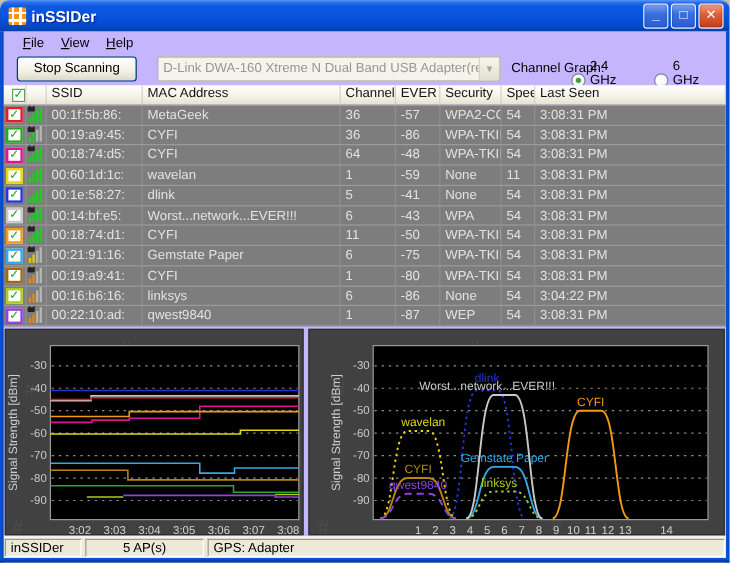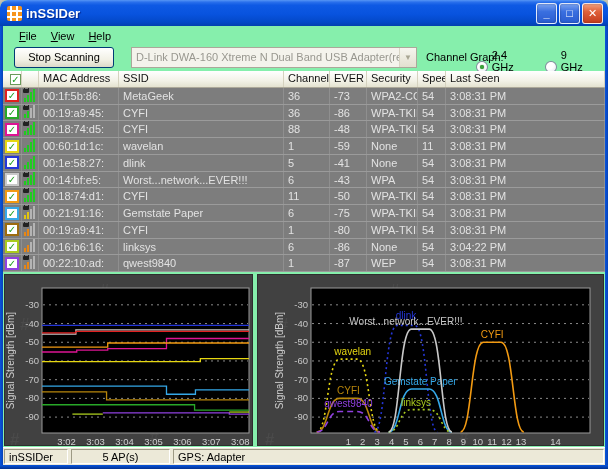--- a/index.html
+++ b/index.html
@@ -1,17 +1,17 @@
 <!DOCTYPE html>
 <html><head>
 <meta charset="utf-8">
 <style>
   html,body{margin:0;padding:0;background:#d6d2c2;font-family:"Liberation Sans","DejaVu Sans",sans-serif;}
   *{box-sizing:border-box;}
-  .window{position:relative;width:608px;height:469px;background:#86efac;border-radius:8px 8px 0 0;overflow:hidden;box-shadow:0 2px 8px rgba(0,0,0,.5);}
+  .window{position:relative;width:608px;height:469px;background:#c4b5fd;border-radius:8px 8px 0 0;overflow:hidden;box-shadow:0 2px 8px rgba(0,0,0,.5);}
   
   .titlebar{position:absolute;left:0;top:0;width:608px;height:26px;border-radius:7px 7px 0 0;
     background:linear-gradient(180deg,#5796f5 0%,#2a70ec 8%,#0e59e4 20%,#0853de 55%,#0348c8 85%,#0340ae 100%);
     display:flex;align-items:center;padding:0 5px;}
   .titlebar .app-icon{width:15px;height:15px;margin:0 4px 0 2px;background-color:#f7941d;border-radius:2px;
     background-image:linear-gradient(90deg,transparent 0 3px,#fff 3px 5px,transparent 5px 9px,#fff 9px 11px,transparent 11px),
                      linear-gradient(0deg,transparent 0 3px,#fff 3px 5px,transparent 5px 9px,#fff 9px 11px,transparent 11px);}
   .title-text{color:#fff;font-weight:bold;font-size:13px;text-shadow:1px 1px 1px #00228a;flex:1;}
   .winbtn{width:21px;height:21px;margin-left:2px;border-radius:3px;border:1px solid rgba(255,255,255,.85);
     display:flex;align-items:center;justify-content:center;color:#fff;font-size:11px;font-weight:bold;
@@ -96,31 +96,31 @@
     <div class="btn-stop">Stop Scanning</div>
     <div class="combo">
       <div class="combo-text">D-Link DWA-160 Xtreme N Dual Band USB Adapter(rev A) - Packet Sch</div>
       <div class="combo-arrow">▼</div>
     </div>
     <div class="cg-label">Channel Graph:</div>
     <div class="radio-group">
       <div class="radio sel" id="radio-0"></div>
       <div class="radio-label">2.4 GHz</div>
       <div class="radio" id="radio-1"></div>
-      <div class="radio-label">9 GHz</div>
+      <div class="radio-label">6 GHz</div>
     </div>
   </div>
 
   <div class="thead grid-cols">
     <div class="hcell">
         <div class="hchk">✓</div>
       </div>
     <div class="hcell"></div>
+    <div class="hcell">SSID</div>
     <div class="hcell">MAC Address</div>
-    <div class="hcell">SSID</div>
     <div class="hcell">Channel</div>
     <div class="hcell">EVER</div>
     <div class="hcell">Security</div>
     <div class="hcell">Speed</div>
     <div class="hcell">Last Seen</div>
   </div>
 
   <div class="tbody">
       <div class="trow grid-cols">
         <div class="tcell chk-wrap">
@@ -133,21 +133,21 @@
             <b style="height: 4px; background: rgb(31, 204, 31);"></b>
             <b style="height: 7px; background: rgb(31, 204, 31);"></b>
             <b style="height: 10px; background: rgb(31, 204, 31);"></b>
             <b style="height: 13px; background: rgb(31, 204, 31);"></b>
           </div>
           <div class="lock"></div>
         </div>
         <div class="tcell">00:1f:5b:86:</div>
         <div class="tcell">MetaGeek</div>
         <div class="tcell">36</div>
-        <div class="tcell">-73</div>
+        <div class="tcell">-57</div>
         <div class="tcell">WPA2-CCMP</div>
         <div class="tcell">54</div>
         <div class="tcell">3:08:31 PM</div>
       </div>
       <div class="trow grid-cols">
         <div class="tcell chk-wrap">
           <div class="chk" style="border-color: rgb(40, 168, 40);">
             <i>✓</i>
           </div>
         </div>
@@ -178,21 +178,21 @@
           <div class="bars">
             <b style="height: 4px; background: rgb(31, 204, 31);"></b>
             <b style="height: 7px; background: rgb(31, 204, 31);"></b>
             <b style="height: 10px; background: rgb(31, 204, 31);"></b>
             <b style="height: 13px; background: rgb(31, 204, 31);"></b>
           </div>
           <div class="lock"></div>
         </div>
         <div class="tcell">00:18:74:d5:</div>
         <div class="tcell">CYFI</div>
-        <div class="tcell">88</div>
+        <div class="tcell">64</div>
         <div class="tcell">-48</div>
         <div class="tcell">WPA-TKIP</div>
         <div class="tcell">54</div>
         <div class="tcell">3:08:31 PM</div>
       </div>
       <div class="trow grid-cols">
         <div class="tcell chk-wrap">
           <div class="chk" style="border-color: rgb(230, 215, 17);">
             <i>✓</i>
           </div>

